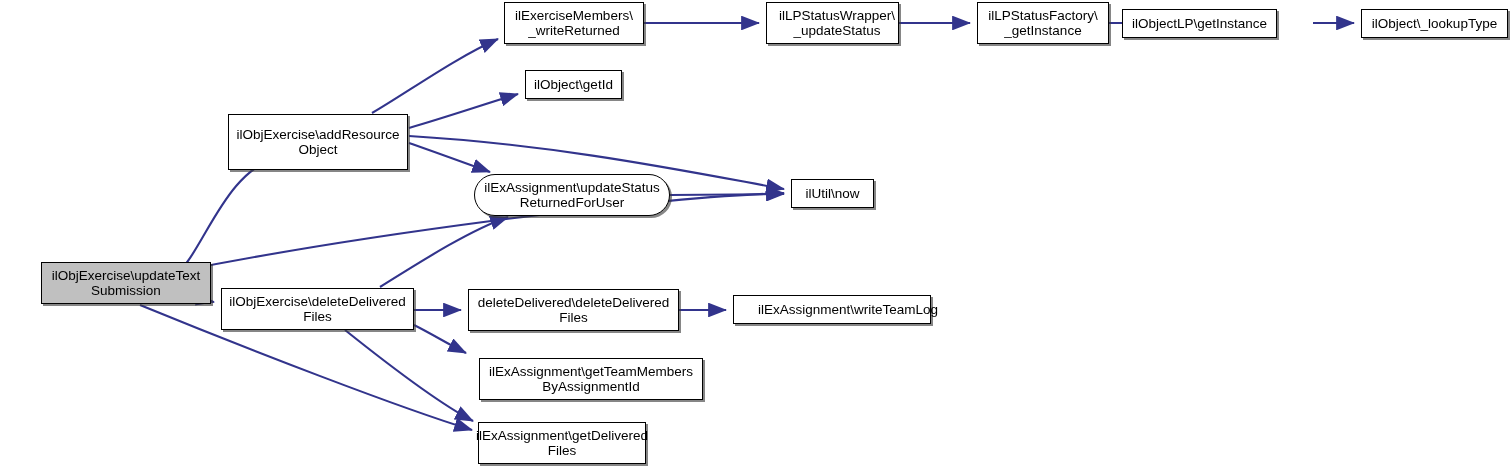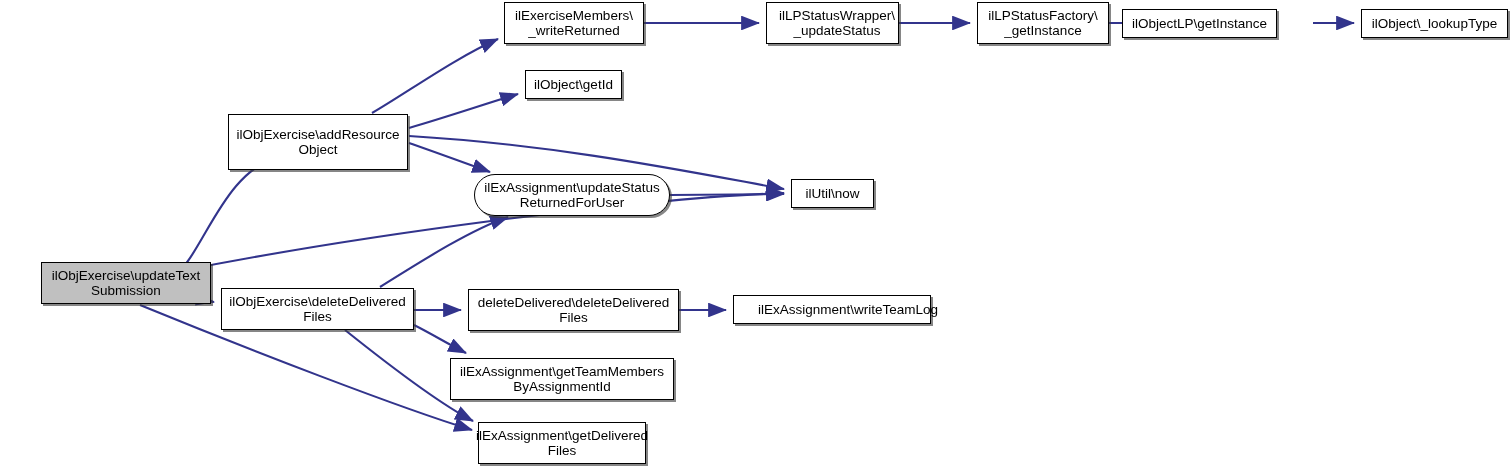--- a/index.html
+++ b/index.html
@@ -87,21 +87,21 @@
 Object</span></div>
       <div class="node" style="left: 221px; top: 288px; width: 193px; height: 42px;"><span class="node-label">ilObjExercise\deleteDelivered
 Files</span></div>
       <div class="node" style="left: 504px; top: 2px; width: 140px; height: 42px;"><span class="node-label">ilExerciseMembers\
 _writeReturned</span></div>
       <div class="node" style="left: 525px; top: 70px; width: 97px; height: 29px;"><span class="node-label">ilObject\getId</span></div>
       <div class="node" style="left: 474px; top: 174px; width: 196px; height: 42px; border-radius: 21px;"><span class="node-label">ilExAssignment\updateStatus
 ReturnedForUser</span></div>
       <div class="node" style="left: 468px; top: 289px; width: 211px; height: 42px;"><span class="node-label">deleteDelivered\deleteDelivered
 Files</span></div>
-      <div class="node" style="left: 450px; top: 358px; width: 224px; height: 42px;"><span class="node-label">ilExAssignment\getTeamMembers
+      <div class="node" style="left: 479px; top: 358px; width: 224px; height: 42px;"><span class="node-label">ilExAssignment\getTeamMembers
 ByAssignmentId</span></div>
       <div class="node" style="left: 478px; top: 422px; width: 168px; height: 42px; text-align: center;"><span class="node-label">ilExAssignment\getDelivered
 Files</span></div>
       <div class="node" style="left: 791px; top: 179px; width: 83px; height: 29px;"><span class="node-label">ilUtil\now</span></div>
       <div class="node" style="left: 766px; top: 2px; width: 133px; height: 42px; padding-left: 9px;"><span class="node-label">ilLPStatusWrapper\
 _updateStatus</span></div>
       <div class="node" style="left: 977px; top: 2px; width: 132px; height: 42px;"><span class="node-label">ilLPStatusFactory\
 _getInstance</span></div>
       <div class="node" style="left: 1122px; top: 9px; width: 155px; height: 29px; align-items: center;"><span class="node-label">ilObjectLP\getInstance</span></div>
       <div class="node" style="left: 1361px; top: 9px; width: 147px; height: 29px;"><span class="node-label">ilObject\_lookupType</span></div>

